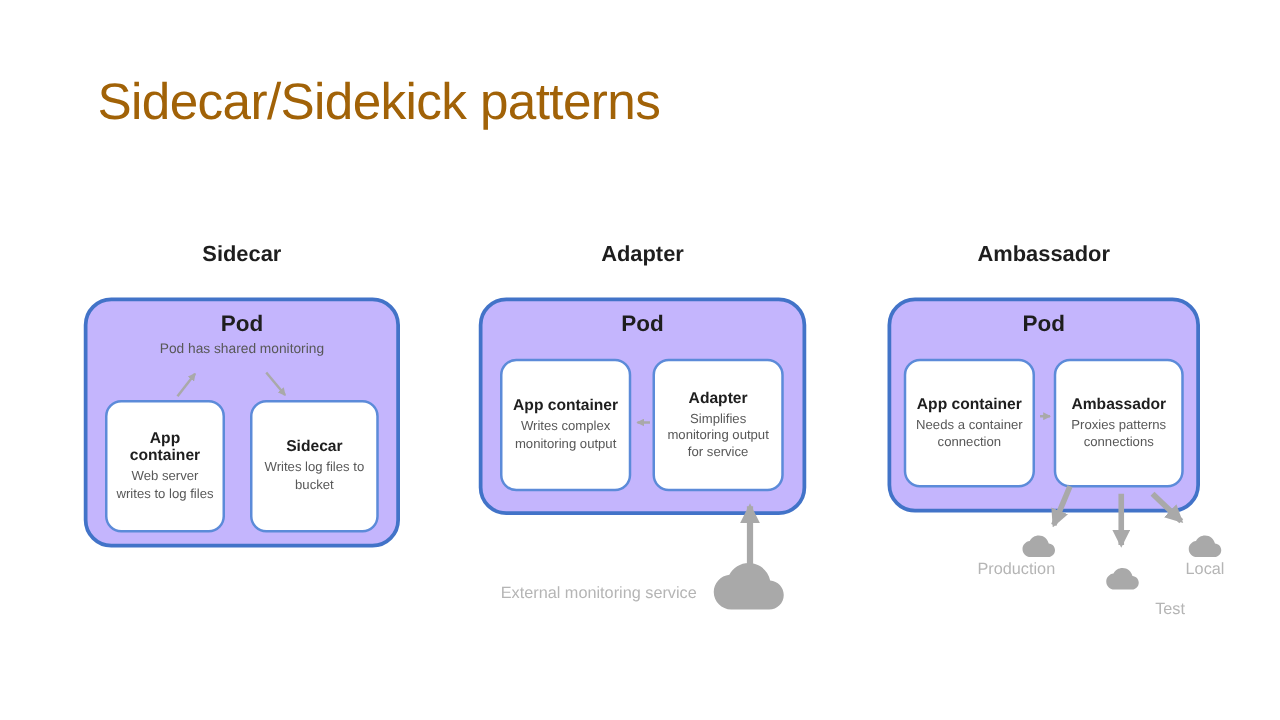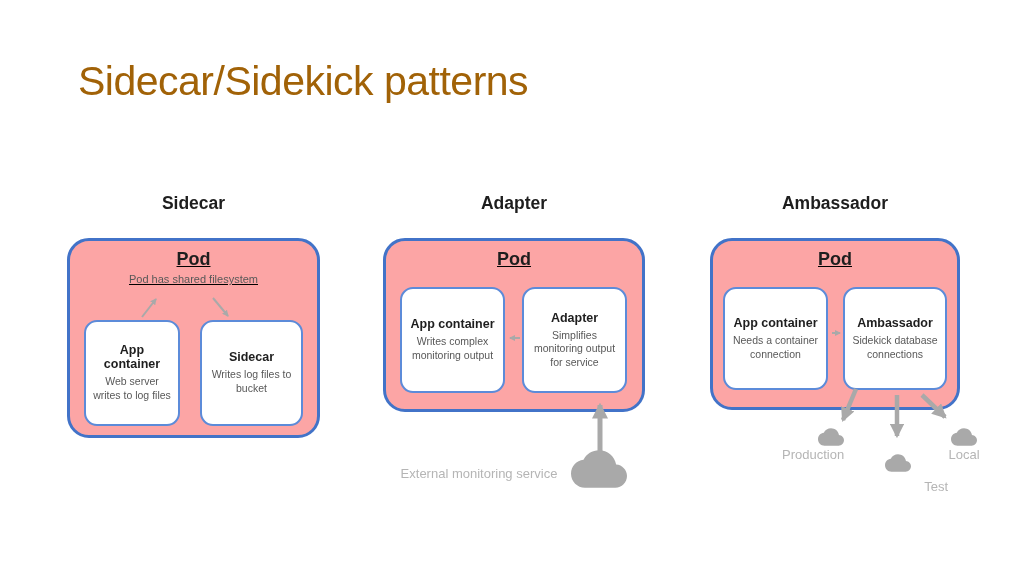--- a/index.html
+++ b/index.html
@@ -12,24 +12,23 @@
   }
   .slide-title {
     position:absolute; left:78px; top:58px;
     font-size:41px; font-weight:400; color:#a16207; letter-spacing:-0.5px;
   }
   .diagram-heading {
     position:absolute; text-align:center;
     font-size:17.5px; font-weight:700; color:var(--heading-text,#1e1e1e);
   }
   .pod {
-    position:absolute; background:#fca5a5;
+    position:absolute; background:#c4b5fd;
     border:3px solid var(--pod-border,#4273c8);
     border-radius:22px;
-    text-decoration:underline;
   }
   .pod-label {
     text-align:center; font-size:18px; font-weight:700;
     color:var(--heading-text,#1e1e1e); margin-top:8px;
   }
   .pod-subtitle {
     text-align:center; font-size:11px;
     color:var(--desc-text,#585858); margin-top:3px;
   }
   .container-box {
@@ -66,21 +65,21 @@
   </defs>
 </svg>
 
 <h1 class="slide-title">Sidecar/Sidekick patterns</h1>
 
 <section>
   <h2 class="diagram-heading" style="left:67px; top:193px; width:253px;">Sidecar</h2>
 
   <div class="pod" style="left:67px; top:238px; width:253px; height:200px;">
     <div class="pod-label">Pod</div>
-    <div class="pod-subtitle">Pod has shared filesystem</div>
+    <div class="pod-subtitle">Pod has shared monitoring</div>
 
     <svg class="overlay" style="left:0; top:0;" width="247" height="194">
       <line class="arrow-line" x1="72" y1="76" x2="86" y2="58" stroke-width="2" marker-end="url(#ah)"></line>
       <line class="arrow-line" x1="143" y1="57" x2="158" y2="75" stroke-width="2" marker-end="url(#ah)"></line>
     </svg>
 
     <div class="container-box" style="left:14px; top:79px; width:96px; height:106px;">
       <div class="container-title">App container</div>
       <div class="container-desc">Web server writes to log files</div>
     </div>
@@ -127,21 +126,21 @@
 
   <div class="pod" style="left:710px; top:238px; width:250px; height:172px;">
     <div class="pod-label">Pod</div>
 
     <div class="container-box" style="left:10px; top:46px; width:105px; height:103px;">
       <div class="container-title">App container</div>
       <div class="container-desc">Needs a container connection</div>
     </div>
     <div class="container-box" style="left:130px; top:46px; width:104px; height:103px;">
       <div class="container-title">Ambassador</div>
-      <div class="container-desc">Sidekick database connections</div>
+      <div class="container-desc">Proxies patterns connections</div>
     </div>
 
     <svg class="overlay" style="left:0; top:0;" width="244" height="166">
       <line class="arrow-line" x1="119" y1="92" x2="127" y2="92" stroke-width="2" marker-end="url(#ah)"></line>
     </svg>
   </div>
 
   <svg class="overlay" style="left:810px; top:385px;" width="170" height="60">
     <line class="arrow-line" x1="46" y1="4" x2="33" y2="35" stroke-width="4.5" marker-end="url(#ah)"></line>
     <line class="arrow-line" x1="87" y1="10" x2="87" y2="51" stroke-width="4.5" marker-end="url(#ah)"></line>

